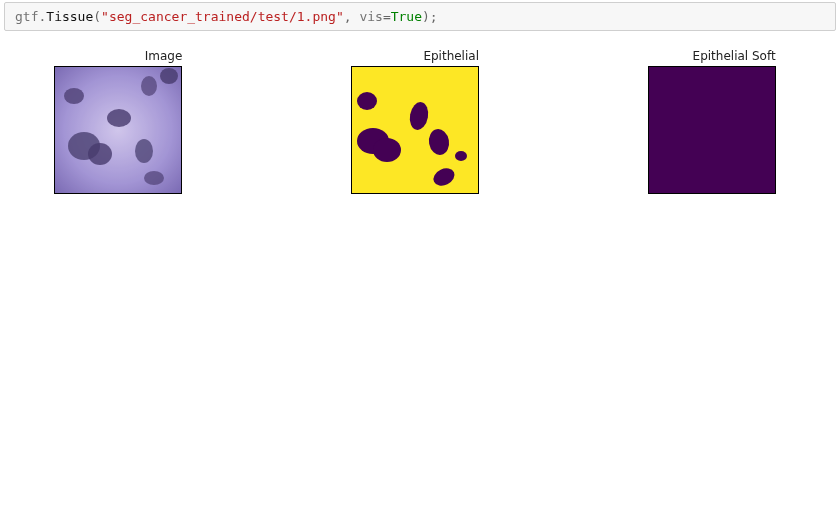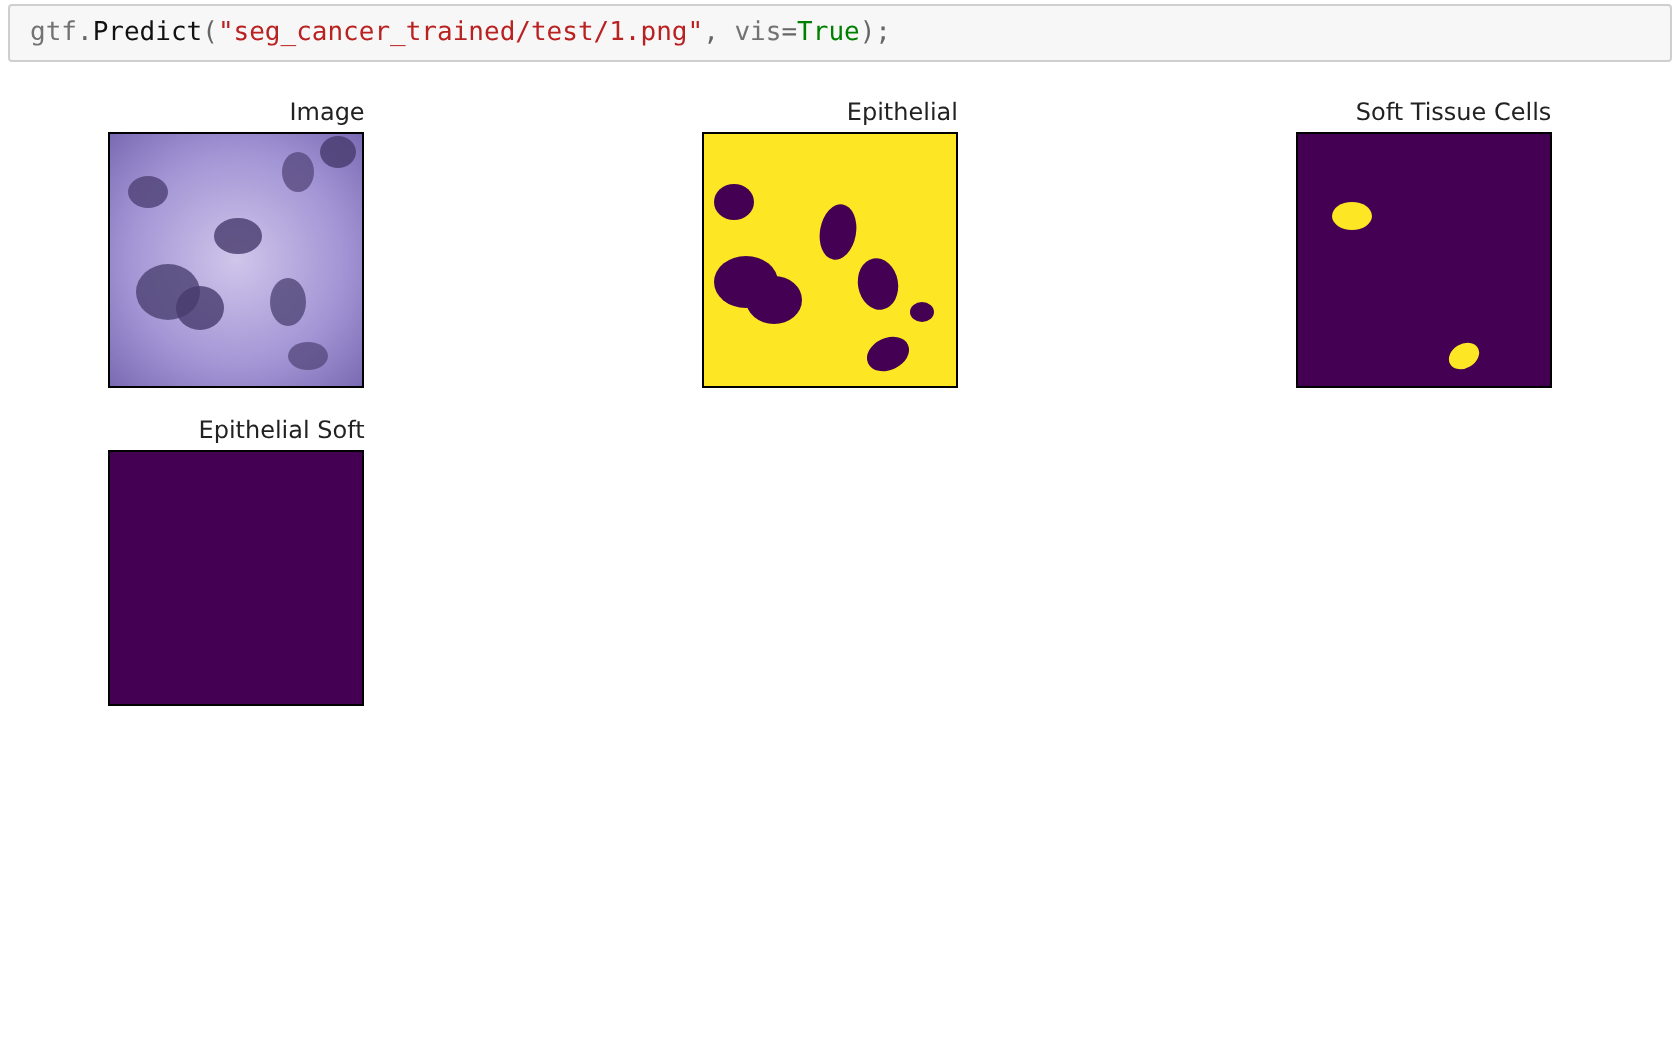--- a/index.html
+++ b/index.html
@@ -58,21 +58,21 @@
       position: absolute;
       inset: 0;
       border: 1px solid #000;
       pointer-events: none;
     }
     svg { display: block; }
   </style>
 </head>
 <body>
 
-<div class="code-cell"><span class="tok-id">gtf</span><span class="tok-op">.</span><span class="tok-call">Predict</span><span class="tok-op">(</span><span class="tok-str">"seg_cancer_trained/test/1.png"</span><span class="tok-op">, </span><span class="tok-id">vis</span><span class="tok-op">=</span><span class="tok-kw">True</span><span class="tok-op">);</span></div>
+<div class="code-cell"><span class="tok-id">gtf</span><span class="tok-op">.</span><span class="tok-call">Tissue</span><span class="tok-op">(</span><span class="tok-str">"seg_cancer_trained/test/1.png"</span><span class="tok-op">, </span><span class="tok-id">vis</span><span class="tok-op">=</span><span class="tok-kw">True</span><span class="tok-op">);</span></div>
 
 <div class="output-area">
   <div class="grid">
 
     <div class="panel">
       <div class="panel-title">Image</div>
       <div class="panel-img">
         <svg width="128" height="128" viewBox="0 0 128 128">
           <defs>
             <radialGradient id="tissue" cx="50%" cy="50%" r="70%">
@@ -110,33 +110,20 @@
             <ellipse cx="93" cy="111" rx="11" ry="8" transform="rotate(-25 93 111)"></ellipse>
             <ellipse cx="110" cy="90" rx="6" ry="5"></ellipse>
           </g>
         </svg>
         <div class="ax-border"></div>
       </div>
     </div>
 
 
 
-    <div class="panel">
-      <div class="panel-title">Soft Tissue Cells</div>
-      <div class="panel-img">
-        <svg width="128" height="128" viewBox="0 0 128 128">
-          <rect width="128" height="128" fill="#440154"></rect>
-          <g fill="#fde725">
-            <ellipse cx="28" cy="42" rx="10" ry="7"></ellipse>
-            <ellipse cx="84" cy="112" rx="8" ry="6" transform="rotate(-30 84 112)"></ellipse>
-          </g>
-        </svg>
-        <div class="ax-border"></div>
-      </div>
-    </div>
 
 
     <div class="panel">
       <div class="panel-title">Epithelial Soft</div>
       <div class="panel-img">
         <svg width="128" height="128" viewBox="0 0 128 128">
           <rect width="128" height="128" fill="#440154"></rect>
         </svg>
         <div class="ax-border"></div>
       </div>

